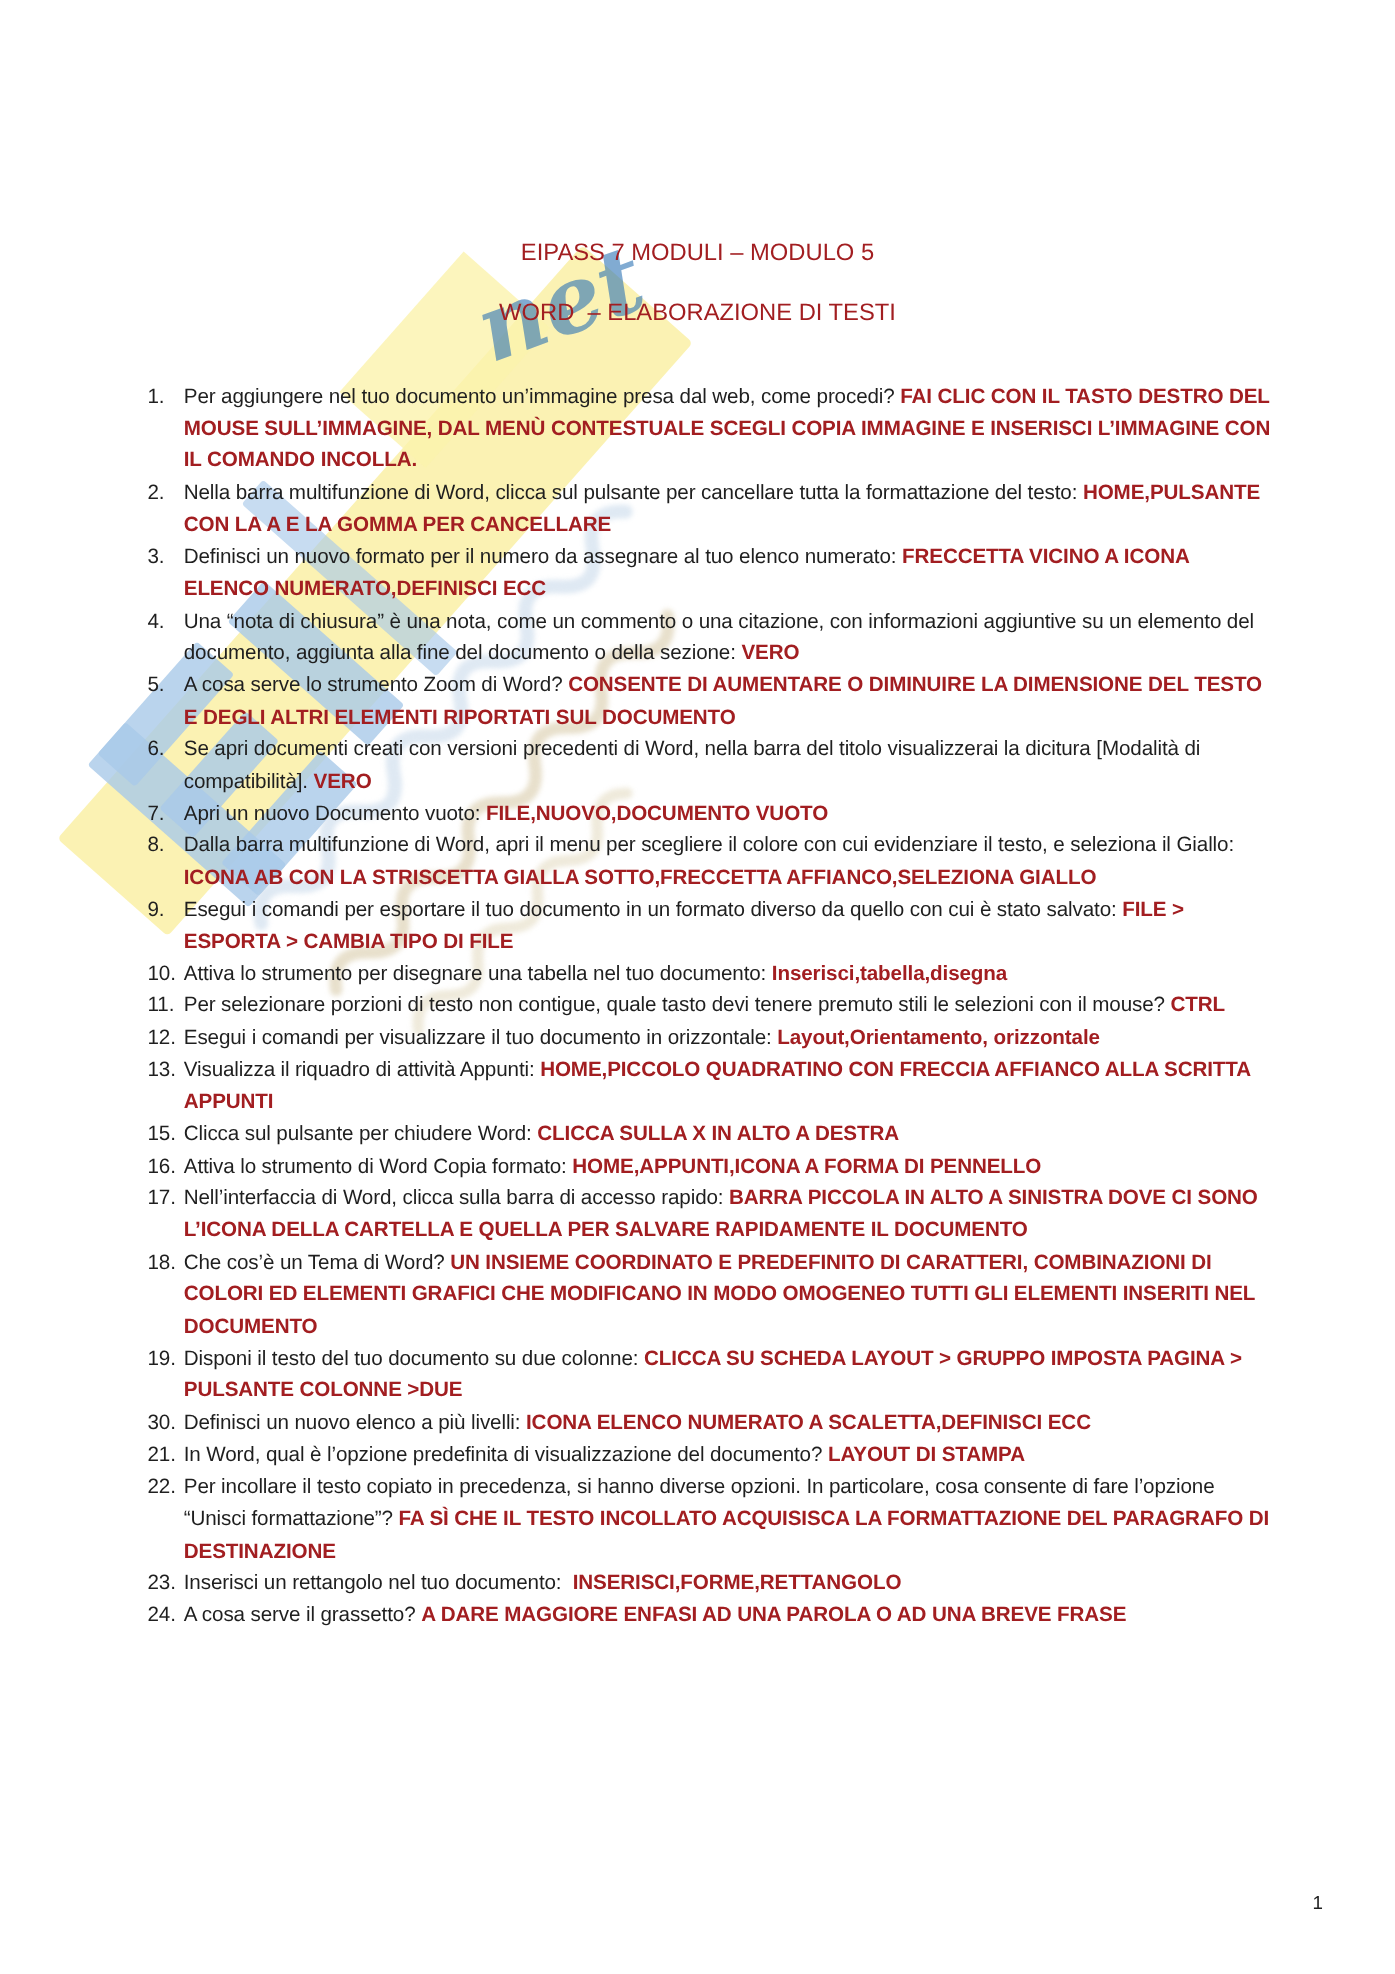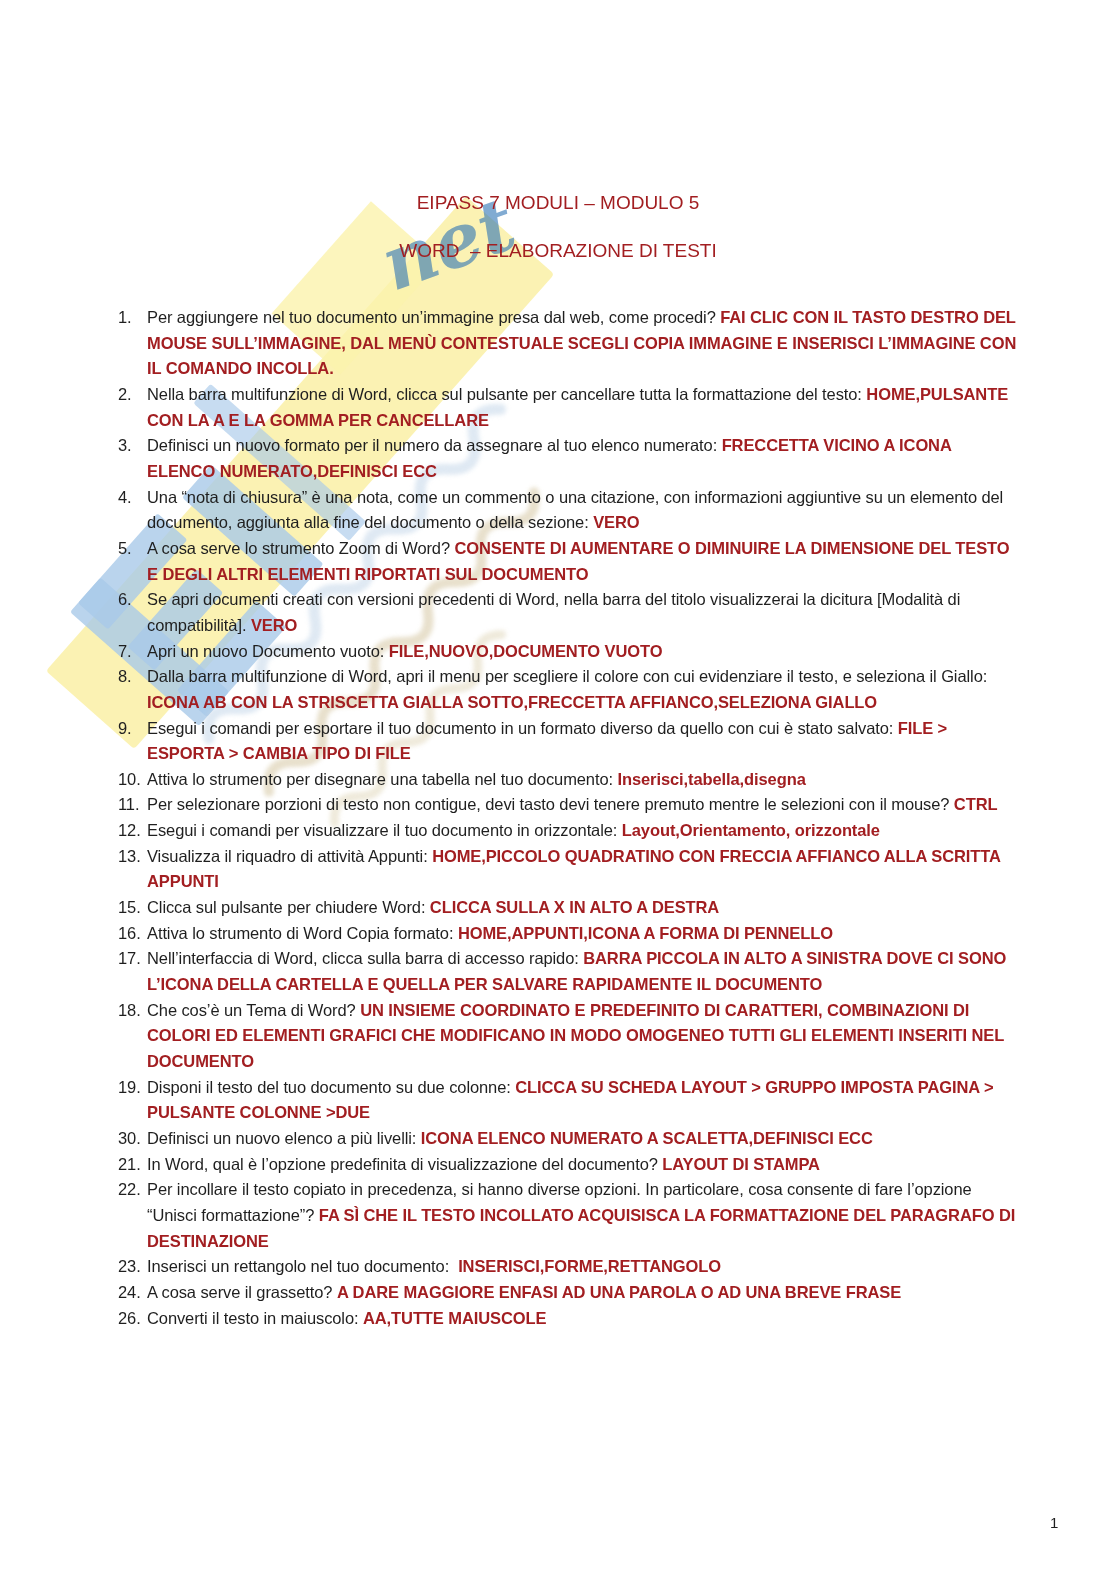--- a/index.html
+++ b/index.html
@@ -134,21 +134,21 @@
       <div class="item">
         <span class="num">9.</span>
         <div class="body"><span class="q">Esegui i comandi per esportare il tuo documento in un formato diverso da quello con cui è stato salvato:</span> <span class="a">FILE &gt; ESPORTA &gt; CAMBIA TIPO DI FILE</span></div>
       </div>
       <div class="item">
         <span class="num">10.</span>
         <div class="body"><span class="q">Attiva lo strumento per disegnare una tabella nel tuo documento:</span> <span class="a">Inserisci,tabella,disegna</span></div>
       </div>
       <div class="item">
         <span class="num">11.</span>
-        <div class="body"><span class="q">Per selezionare porzioni di testo non contigue, devi tasto devi tenere premuto mentre le selezioni con il mouse?</span> <span class="a">CTRL</span></div>
+        <div class="body"><span class="q">Per selezionare porzioni di testo non contigue, quale tasto devi tenere premuto stili le selezioni con il mouse?</span> <span class="a">CTRL</span></div>
       </div>
       <div class="item">
         <span class="num">12.</span>
         <div class="body"><span class="q">Esegui i comandi per visualizzare il tuo documento in orizzontale:</span> <span class="a">Layout,Orientamento, orizzontale</span></div>
       </div>
       <div class="item">
         <span class="num">13.</span>
         <div class="body"><span class="q">Visualizza il riquadro di attività Appunti:</span> <span class="a">HOME,PICCOLO QUADRATINO CON FRECCIA AFFIANCO ALLA SCRITTA APPUNTI</span></div>
       </div>
       <div class="item">
@@ -184,19 +184,15 @@
         <div class="body"><span class="q">Per incollare il testo copiato in precedenza, si hanno diverse opzioni. In particolare, cosa consente di fare l’opzione “Unisci formattazione”?</span> <span class="a">FA SÌ CHE IL TESTO INCOLLATO ACQUISISCA LA FORMATTAZIONE DEL PARAGRAFO DI DESTINAZIONE</span></div>
       </div>
       <div class="item">
         <span class="num">23.</span>
         <div class="body"><span class="q">Inserisci un rettangolo nel tuo documento: </span> <span class="a">INSERISCI,FORME,RETTANGOLO</span></div>
       </div>
       <div class="item">
         <span class="num">24.</span>
         <div class="body"><span class="q">A cosa serve il grassetto?</span> <span class="a">A DARE MAGGIORE ENFASI AD UNA PAROLA O AD UNA BREVE FRASE</span></div>
       </div>
-      <div class="item">
-        <span class="num">26.</span>
-        <div class="body"><span class="q">Converti il testo in maiuscolo:</span> <span class="a">AA,TUTTE MAIUSCOLE</span></div>
-      </div>
     </div>
   <div class="page-num">1</div>
 </div>
 
 </body></html>

